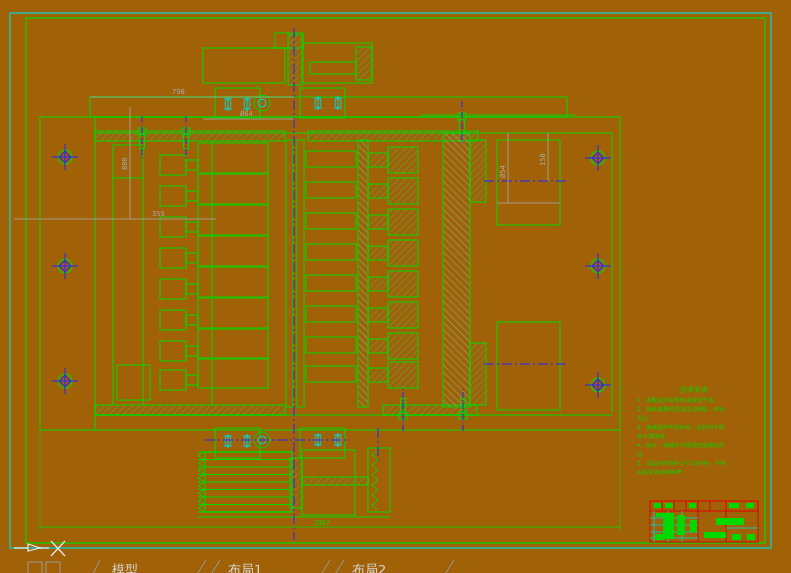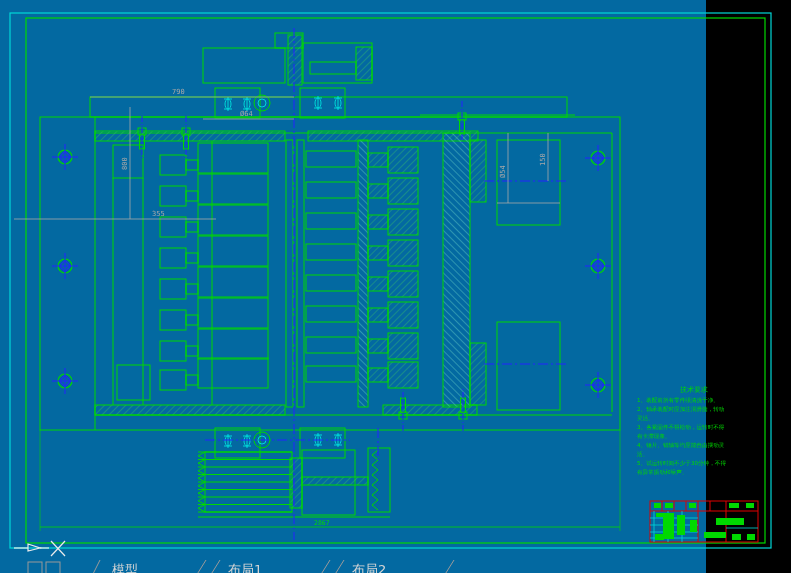--- a/index.html
+++ b/index.html
@@ -1,17 +1,17 @@
 <!DOCTYPE html>
 <html><head>
 <meta charset="utf-8">
 <style>
   html,body{margin:0;padding:0;background:#000;width:791px;height:573px;overflow:hidden;}
   body{font-family:"DejaVu Sans","Liberation Sans",sans-serif;}
-  #stage{position:relative;width:706px;height:573px;background:#0369a1;}
+  #stage{position:relative;width:791px;height:573px;background:#a16207;}
   svg{display:block;}
   text{user-select:none;}
   .dim{fill:#a8a8a8;font-size:7px;font-family:"DejaVu Sans Mono",monospace;}
   .note{fill:#00d900;font-size:5.6px;}
   .gdim{fill:#00d900;font-size:6.5px;font-family:"DejaVu Sans Mono",monospace;}
   .tabtxt{fill:#d6d6d6;font-size:13px;}
 </style>
 </head>
 <body>
 

